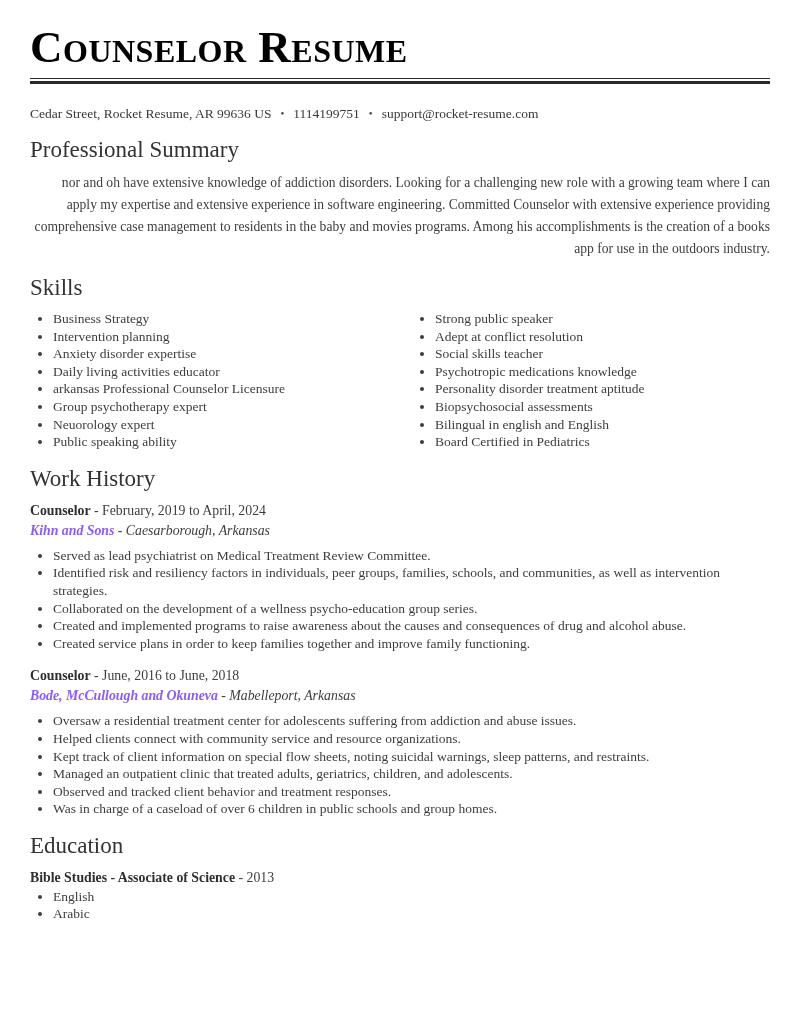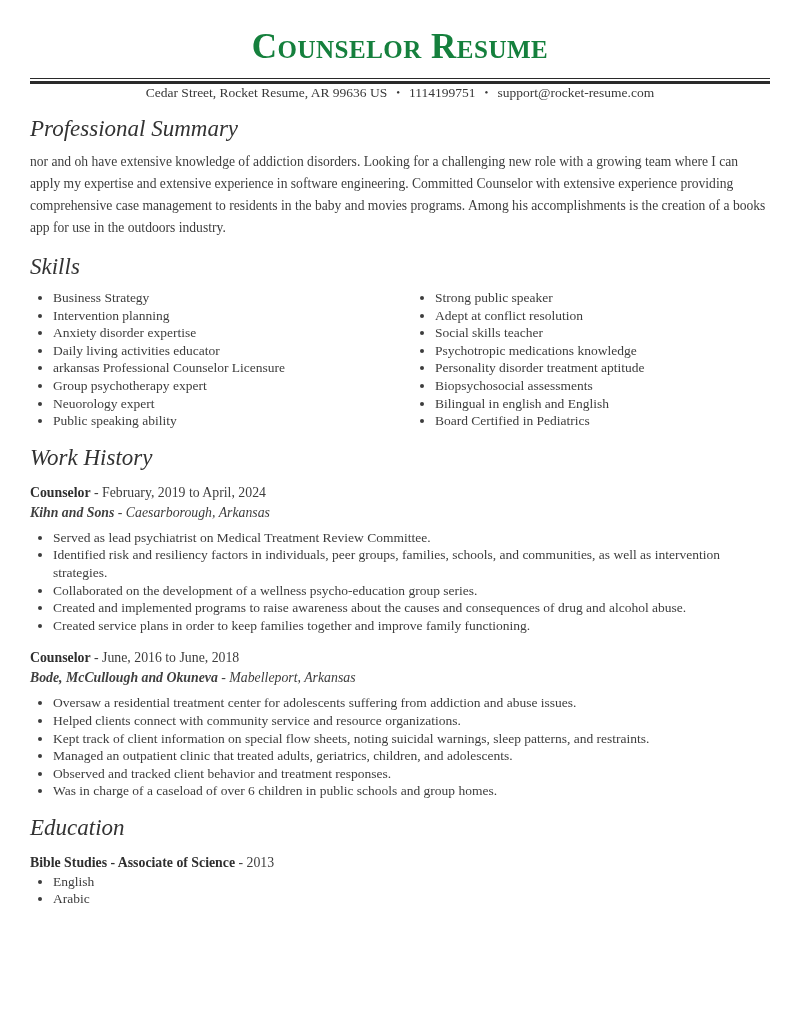--- a/index.html
+++ b/index.html
@@ -12,97 +12,98 @@
     height: 1035px;
     overflow: hidden;
     font-family: "Liberation Serif", serif;
     color: #3d3d3d;
   }
   .page {
     padding: 0 30px;
   }
   .title {
     margin: 27px 0 0;
-    text-align: center;
-    font-size: 35px;
+    text-align: left;
+    font-size: 45px;
     line-height: 40px;
     font-weight: 700;
     font-variant: small-caps;
     letter-spacing: 0.5px;
-    color: #15803d;
+    color: #000000;
   }
   .divider {
     margin-top: 11px;
     height: 2px;
     border-top: 1px solid #2a2a2a;
     border-bottom: 3px solid #2a2a2a;
   }
   .contact {
-    text-align: center;
+    margin-top: 21px;
+    text-align: left;
     font-size: 13.5px;
     line-height: 16px;
     color: #383838;
   }
   .contact .sep {
     display: inline-block;
     margin: 0 9px;
     font-size: 11px;
     vertical-align: 1px;
     color: #383838;
   }
   h2 {
     margin: 15px 0 9px;
     font-size: 23px;
     line-height: 26px;
     font-weight: 400;
     color: #333333;
-    font-style: italic;
   }
   .summary-text {
     margin: 0;
     font-size: 13.6px;
     line-height: 22px;
     color: #3d3d3d;
+    text-align: right;
   }
   .skills-cols {
     display: flex;
     gap: 24px;
   }
   .skills-col {
     width: 50%;
   }
   ul.dotlist {
     margin: 0;
     padding-left: 23px;
     list-style: disc;
   }
   ul.dotlist li {
     font-size: 13.5px;
     line-height: 17.6px;
     color: #3d3d3d;
   }
   .entry-head {
-    margin-top: 12px;
+    margin-top: 6px;
   }
   .entry-line {
     margin: 0;
     font-size: 13.8px;
     line-height: 20px;
     color: #3d3d3d;
   }
   .entry-line strong {
     color: #2f2f2f;
   }
   .entry-line .it {
     font-style: italic;
   }
   .entry-line .bi {
     font-style: italic;
     font-weight: 700;
-    color: #404040;
+    color: #8b5cf6;
   }
   .job ul.dotlist {
     margin-top: 6px;
   }
   .job + .job {
     margin-top: 14px;
   }
   .edu + .edu {
     margin-top: 14px;
   }

